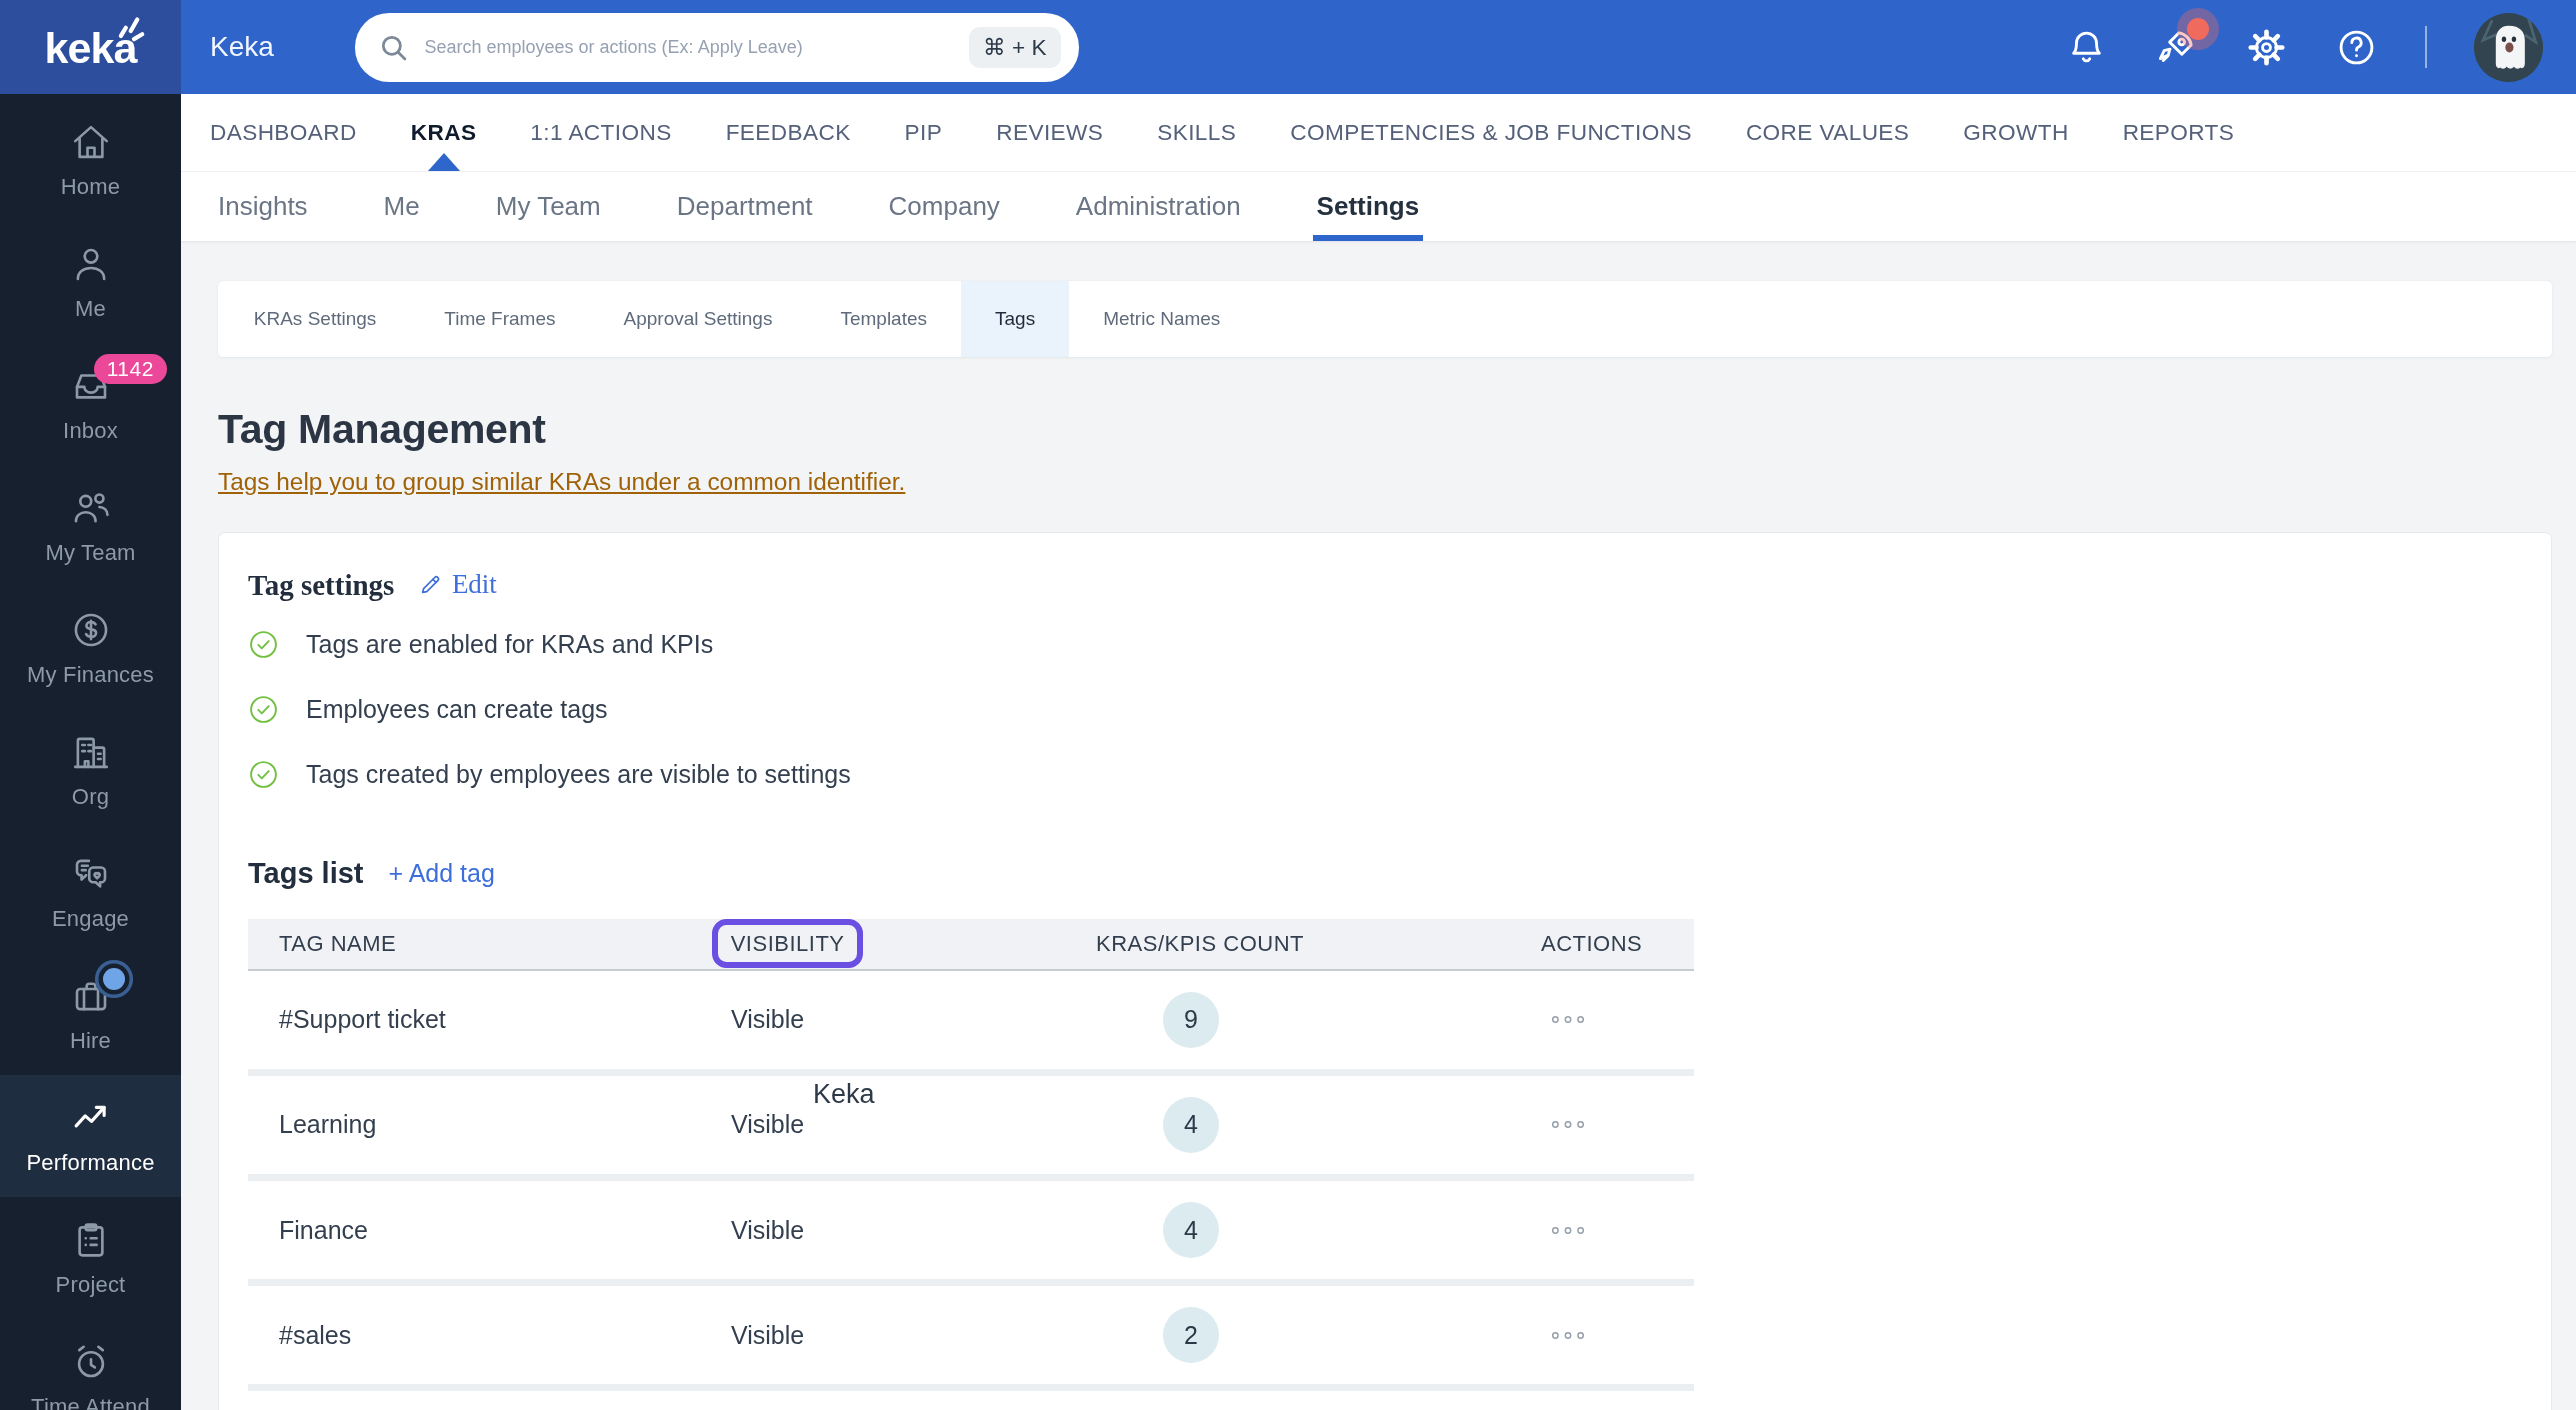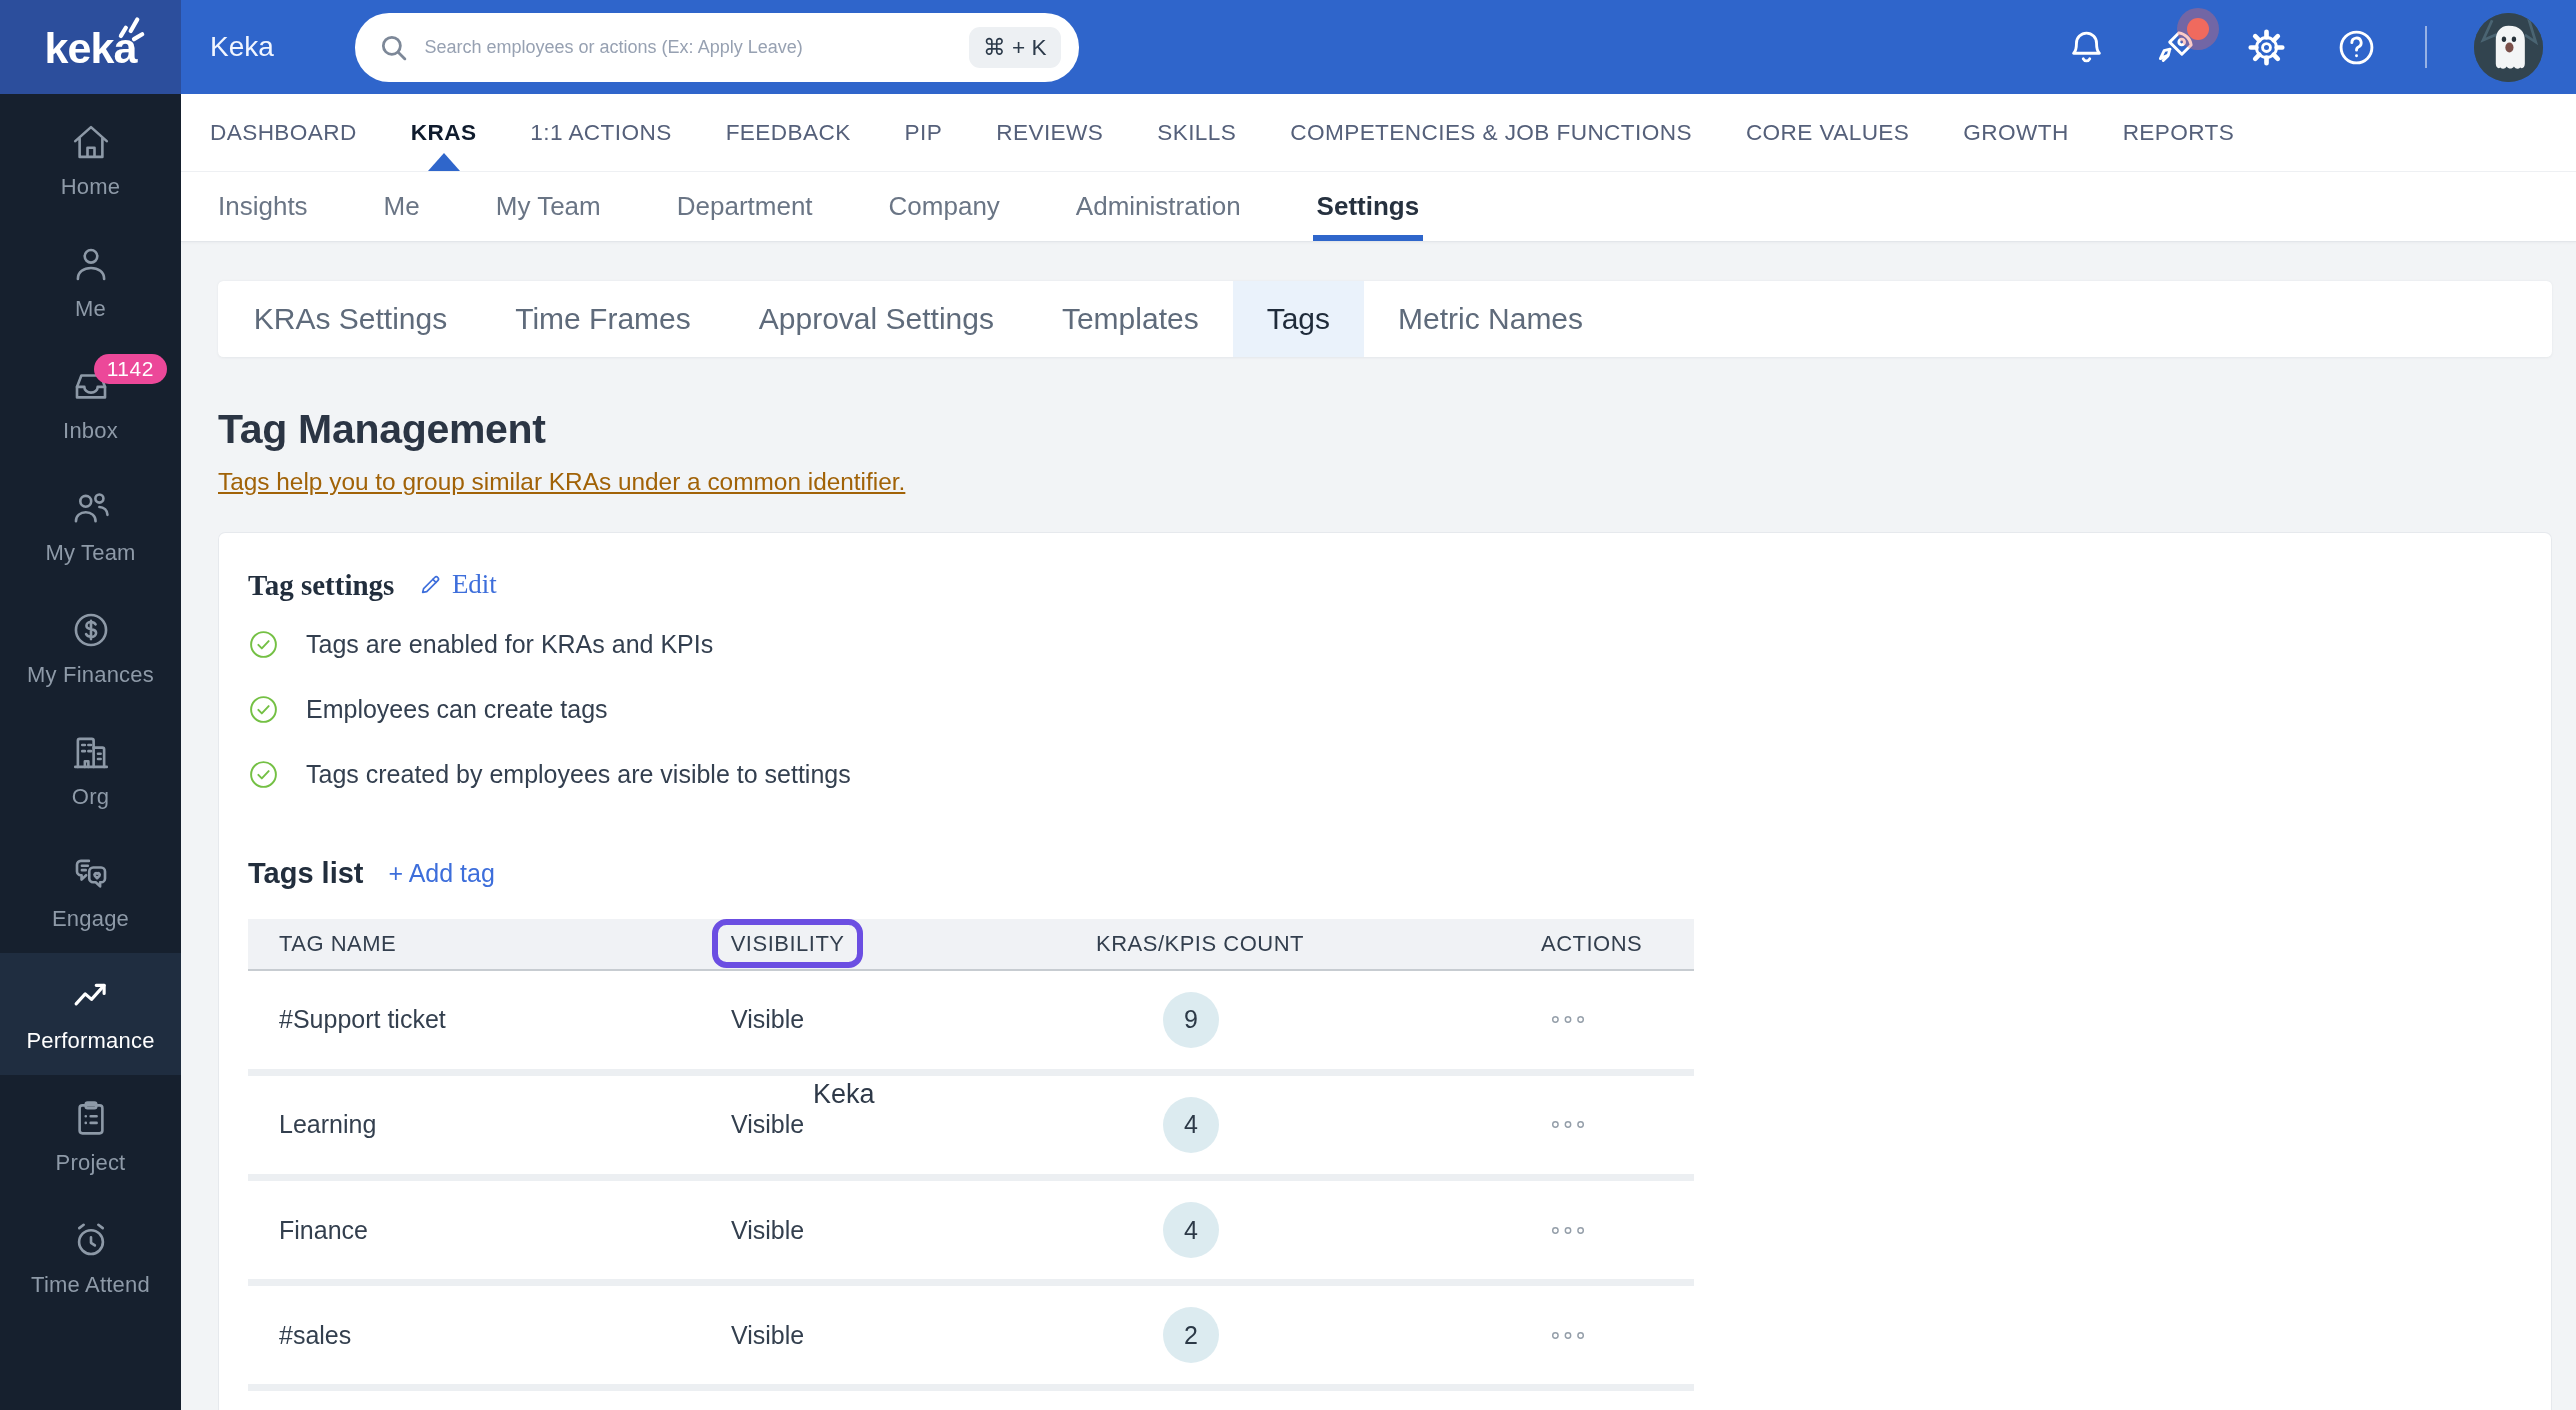--- a/index.html
+++ b/index.html
@@ -46,21 +46,21 @@
   .main-tab { font-size:22.6px; color:#55607a; letter-spacing:0.4px; height:100%; display:flex; align-items:center; position:relative; cursor:pointer; white-space:nowrap; }
   .main-tab.active { color:#0f1b2d; font-weight:700; }
   .main-tab.active::after { content:""; position:absolute; left:50%; transform:translateX(-50%); bottom:0; width:0; height:0; border-left:16.3px solid transparent; border-right:16.3px solid transparent; border-bottom:18px solid #2f66cb; }
 
   .sub-nav { height:70px; background:#fff; display:flex; align-items:center; padding-left:37px; gap:76px; border-bottom:0.9px solid #e3e6ea; box-shadow:0 1.8px 2.7px rgba(25,35,55,.04); }
   .sub-tab { font-size:26px; color:#6a7585; height:100%; display:flex; align-items:center; position:relative; cursor:pointer; white-space:nowrap; }
   .sub-tab.active { color:#26313f; font-weight:600; }
   .sub-tab.active::after { content:""; position:absolute; left:-3.6px; right:-3.6px; bottom:0; height:6.3px; background:#2f66cb; }
 
   .settings-tabs { margin:39px 24.4px 0 37px; height:76px; background:#fff; border-radius:5.4px; box-shadow:0 0.9px 2.7px rgba(20,30,50,.06); display:flex; align-items:center; padding-left:1.8px; }
-  .settings-tab { height:100%; display:flex; align-items:center; padding:12px 34px; font-size:30px; color:#5f6b7b; cursor:pointer; white-space:nowrap; }
+  .settings-tab { height:100%; display:flex; align-items:center; padding:12px 34px; font-size:19px; color:#5f6b7b; cursor:pointer; white-space:nowrap; }
   .settings-tab.active { background:#eaf2fb; color:#1f2b3a; font-weight:500; }
 
   .page-title { margin:49px 0 0 37px; font-size:41px; font-weight:600; color:#2b3544; letter-spacing:-0.3px; }
   .page-subtitle { margin:14.5px 0 0 37px; font-size:24.4px; color:#a16207;text-decoration:underline; }
 
   .main-card { margin:36px 24.4px 0 37px; background:#fff; border:0.9px solid #e6e9ed; border-bottom:none; border-radius:7.2px 7.2px 0 0; height:905px; padding-left:29px; position:relative; }
 
   .tag-settings-head { padding-top:36px; display:flex; align-items:flex-start; gap:23.5px; height:72px;font-family:Liberation Serif, serif; }
   .section-title { font-size:29px; font-weight:700; color:#222e3d; }
   .edit-link { display:flex; align-items:center; gap:9px; color:#3d6edb; font-size:27px; cursor:pointer; }
@@ -160,20 +160,28 @@
       <div class="side-item">
         <svg viewBox="0 0 24 24">
             <path d="M10.8 4.5H6.2A2.2 2.2 0 004 6.7v3.8a2.2 2.2 0 002.2 2.2h.4v2.5l2.6-2.5"></path>
             <path d="M6.8 7.3h3.4M6.8 9.8h2.2"></path>
             <path d="M13.2 8.3h4.6A2.2 2.2 0 0120 10.5v4a2.2 2.2 0 01-2.2 2.2h-.6v2.4l-2.5-2.4h-1.5a2.2 2.2 0 01-2.2-2.2v-4a2.2 2.2 0 012.2-2.2z"></path>
             <path d="M15.5 14.4l-1.3-1.3a.95.95 0 011.3-1.35.95.95 0 011.3 1.35z"></path>
           </svg>
         <span class="side-label">Engage</span>
       </div>
 
+      <div class="side-item">
+        <span class="hire-dot"></span>
+        <svg viewBox="0 0 24 24">
+            <rect x="4" y="8" width="16" height="11.5" rx="1.8"></rect>
+            <path d="M9.5 8V6.6A1.6 1.6 0 0111.1 5h1.8a1.6 1.6 0 011.6 1.6V8M8 8v11.5M16 8v11.5"></path>
+          </svg>
+        <span class="side-label">Hire</span>
+      </div>
 
       <div class="side-item active">
         <svg viewBox="0 0 24 24">
             <path d="M3.5 16.5l5.2-5.7 3.6 3.1 7.2-8"></path>
             <path d="M15 5.9h4.5v4.6"></path>
           </svg>
         <span class="side-label">Performance</span>
       </div>
 
       <div class="side-item">

